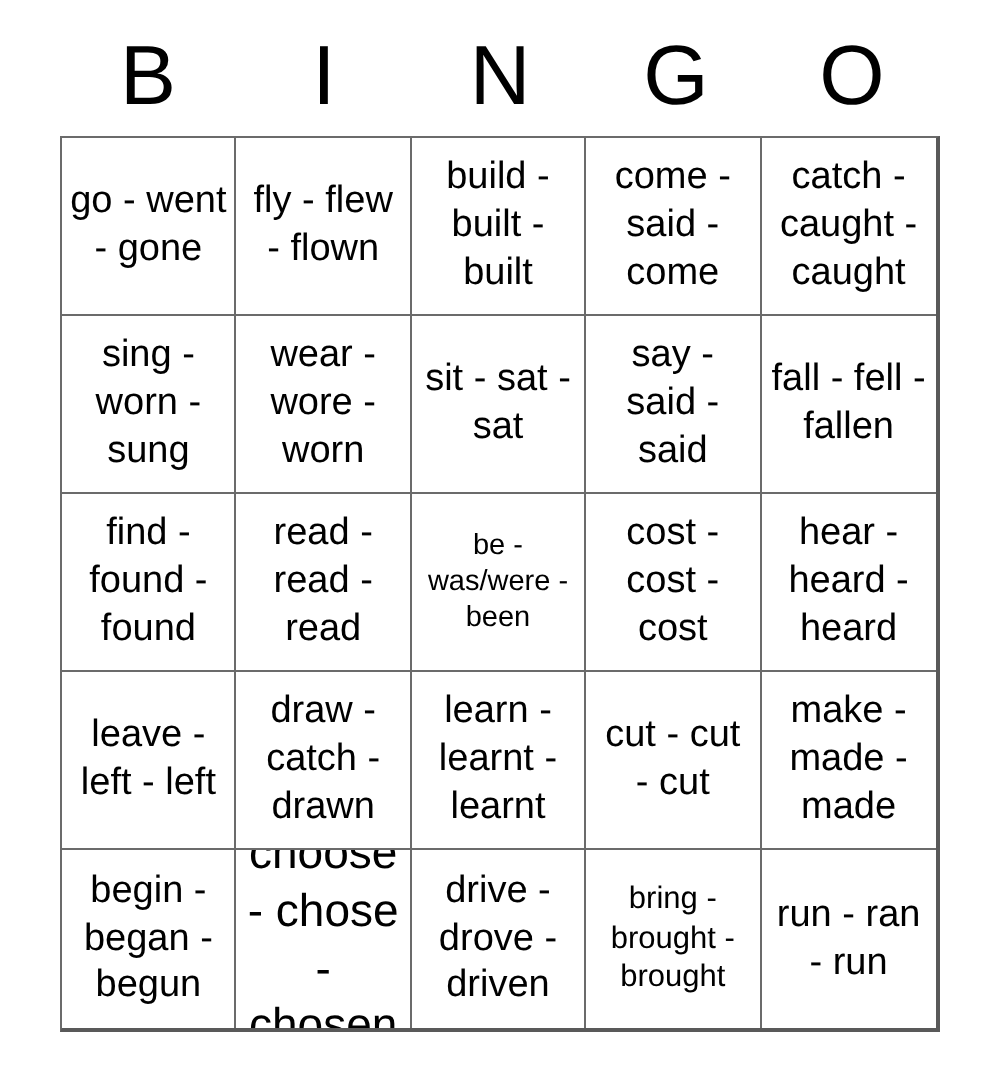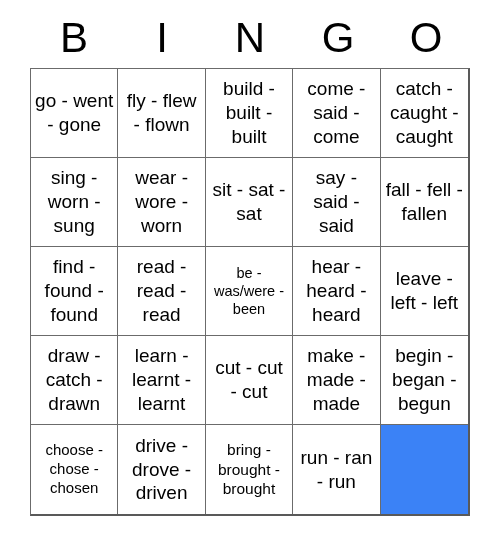--- a/index.html
+++ b/index.html
@@ -84,21 +84,21 @@
   .cell-text {
     display: block;
     width: 100%;
     line-height: 1.26;
     font-size: 19px;
     color: #000000;
     word-wrap: break-word;
     hyphens: none;
   }
   
-  .cell-text.size-md { font-size: 15px; }
+  .cell-text.size-md { font-size: 23px; }
   .cell-text.size-sm { font-size: 15.5px; text-align: center; }
   .cell-text.size-xs { font-size: 14.5px; }
 </style>
 </head>
 <body>
 
 <div id="bingo-card">
 
   <div class="header-row">
     <div class="header-cell">B</div>
@@ -142,20 +142,23 @@
       <div class="cell">
         <span class="cell-text">find - found - found</span>
       </div>
       <div class="cell">
         <span class="cell-text">read - read - read</span>
       </div>
       <div class="cell">
         <span class="cell-text size-xs">be - was/were - been</span>
       </div>
       <div class="cell">
+        <span class="cell-text">cost - cost - cost</span>
+      </div>
+      <div class="cell">
         <span class="cell-text">hear - heard - heard</span>
       </div>
       <div class="cell">
         <span class="cell-text">leave - left - left</span>
       </div>
       <div class="cell">
         <span class="cell-text">draw - catch - drawn</span>
       </div>
       <div class="cell">
         <span class="cell-text">learn - learnt - learnt</span>

